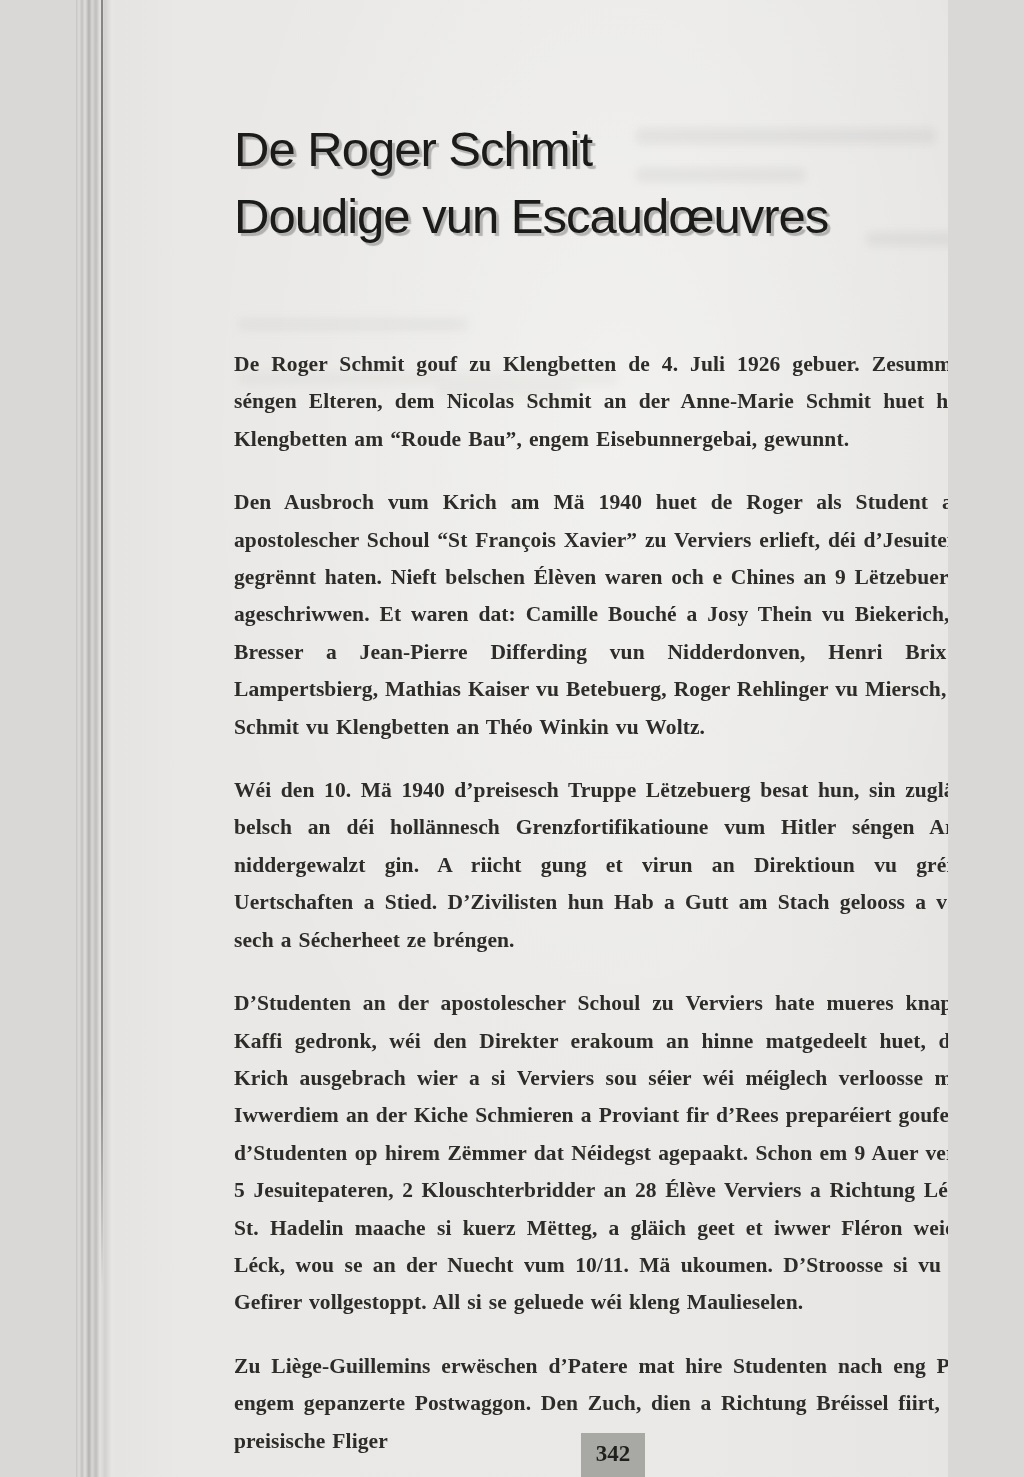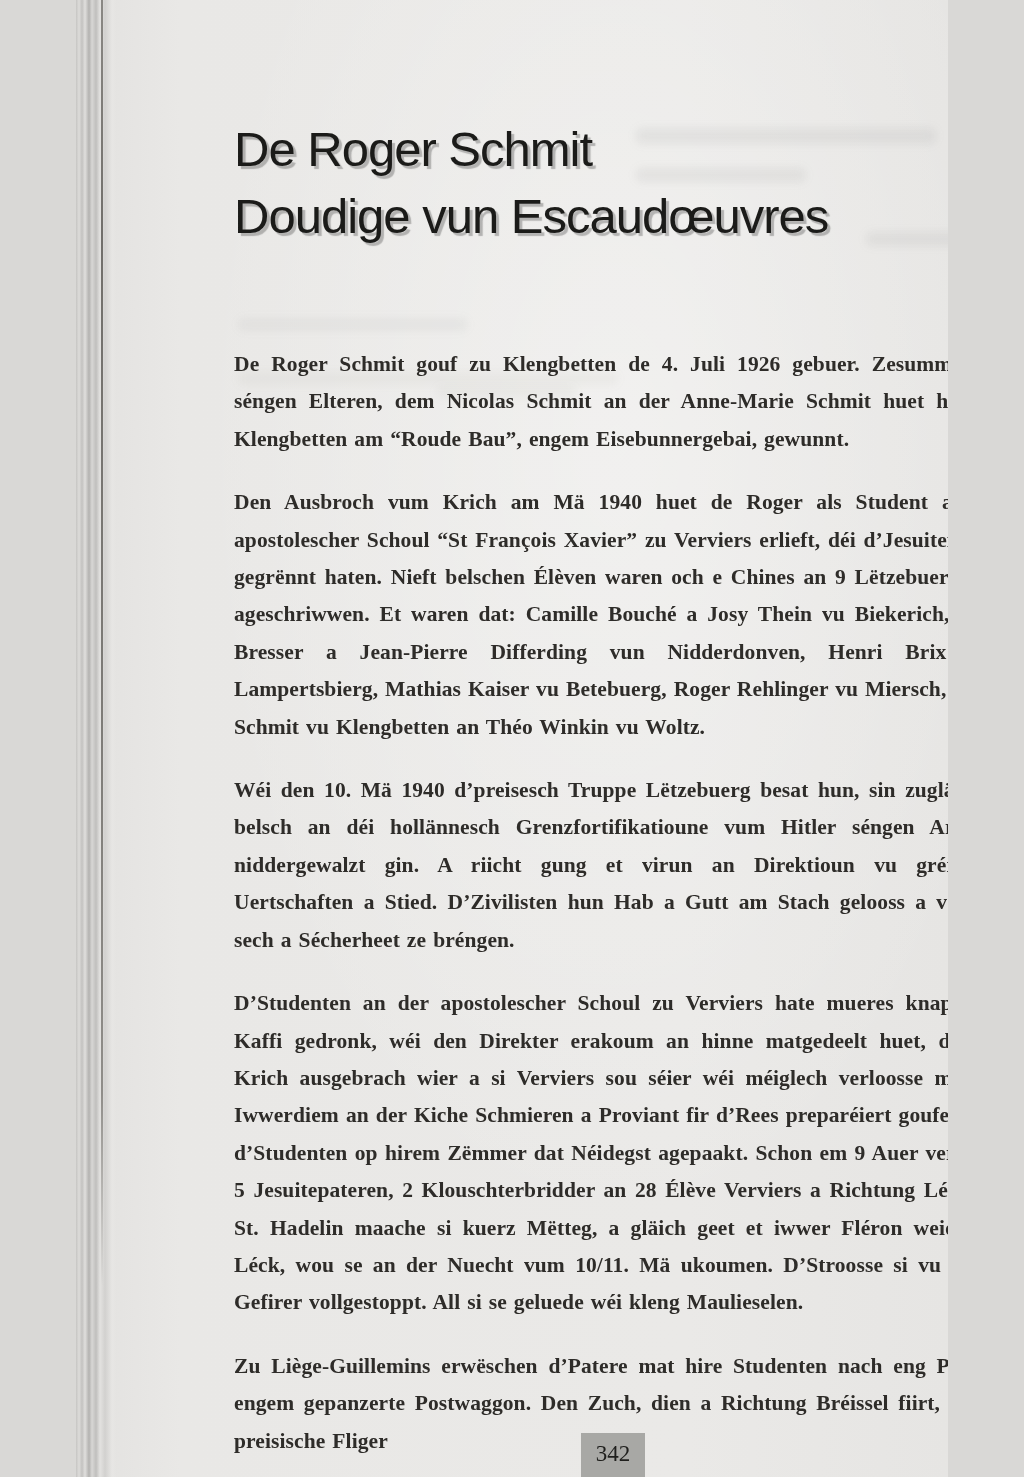--- a/index.html
+++ b/index.html
@@ -86,21 +86,21 @@
     top: 1433px;
     width: 64px;
     height: 60px;
     background: #a8a8a5;
     text-align: center;
   }
   .page-number-box .num {
     display: inline-block;
     margin-top: 8px;
     font-family: "Liberation Serif", serif;
-    font-weight: 400;
+    font-weight: 700;
     font-size: 23px;
     color: #1f1f1d;
   }
 </style>
 </head>
 <body>
 
 <div class="page">
 
   <div class="binding"></div>

